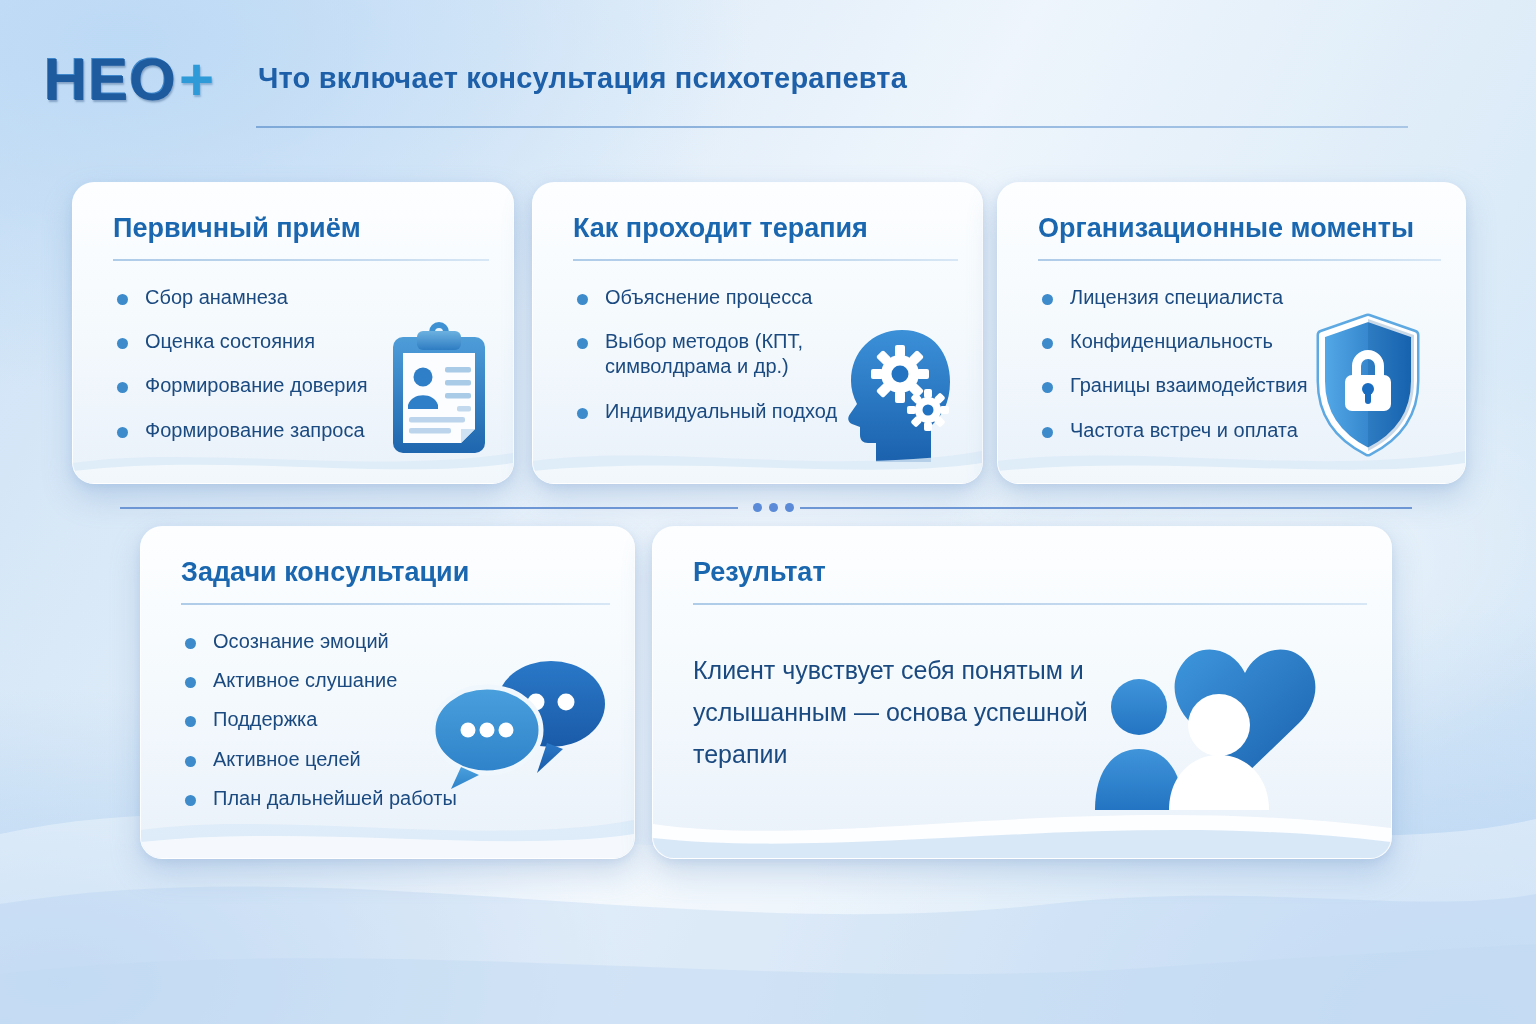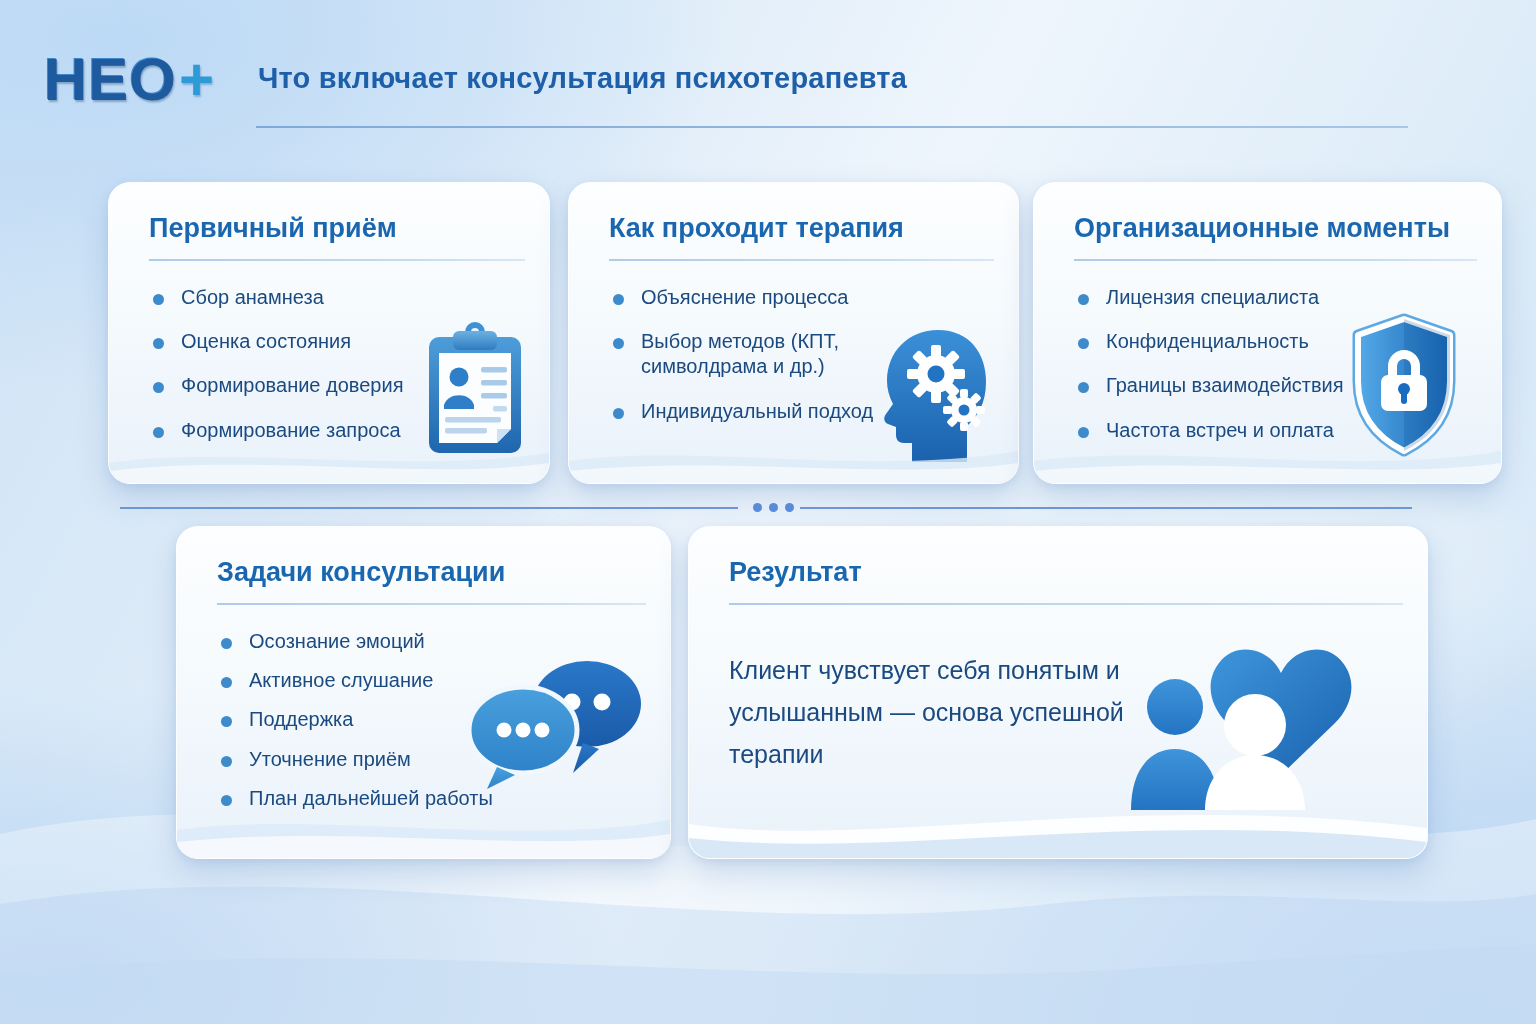--- a/index.html
+++ b/index.html
@@ -23,21 +23,21 @@
   .logo .plus{color:#2e9ad8;text-shadow:1px 2px 2px rgba(20,90,150,.35);margin-left:2px;}
   .page-title{position:absolute;left:258px;top:62px;margin:0;font-size:29px;font-weight:bold;
     color:#1d5fa8;white-space:nowrap;letter-spacing:.2px;}
   .header-rule{position:absolute;left:256px;top:126px;width:1152px;height:2px;
     background:linear-gradient(90deg,#7fa9d8,#96b9e0 60%,#a9c6e6);}
 
   
   .card{position:absolute;border-radius:22px;overflow:hidden;
     background:linear-gradient(180deg,#fdfeff 0%,#f5fafd 45%,#e9f1fa 100%);
     box-shadow:0 14px 30px rgba(108,150,200,.30),0 3px 8px rgba(120,160,210,.18);
-    border:1px solid rgba(255,255,255,.85);margin-left:36px;}
+    border:1px solid rgba(255,255,255,.85);}
   .card-title{margin:30px 24px 0 40px;font-size:27px;font-weight:bold;color:#1a67b0;white-space:nowrap;}
   .card-rule{height:2px;margin:15px 24px 0 40px;
     background:linear-gradient(90deg,#aecbe8,#c6dbef 70%,#d8e7f5);}
   .bullets{list-style:none;margin:24px 0 0 40px;padding:0;}
   .bullets li{position:relative;padding-left:32px;margin-bottom:19px;font-size:20px;
     line-height:1.26;color:#1b4a80;}
   .bullets li::before{content:"";position:absolute;left:4px;top:9px;width:11px;height:11px;
     border-radius:50%;background:#3e8bcb;}
   .card1{left:72px;top:182px;width:440px;height:300px;}
   .card2{left:532px;top:182px;width:449px;height:300px;}
@@ -211,21 +211,21 @@
   <span class="dline right"></span>
 </div>
 
 <section class="card card4">
   <h2 class="card-title">Задачи консультации</h2>
   <div class="card-rule"></div>
   <ul class="bullets">
     <li>Осознание эмоций</li>
     <li>Активное слушание</li>
     <li>Поддержка</li>
-    <li>Уточнение приём</li>
+    <li>Активное целей</li>
     <li>План дальнейшей работы</li>
   </ul>
   <svg class="icon icon-bubbles" width="180" height="134" viewBox="0 0 180 134">
     <defs>
       <linearGradient id="gDark" x1="0" y1="0" x2="0" y2="1">
         <stop offset="0" stop-color="#2a78c8"></stop>
           <stop offset="1" stop-color="#1a5ba8"></stop>
       </linearGradient>
       <linearGradient id="gLight" x1="0" y1="0" x2="0" y2="1">
         <stop offset="0" stop-color="#4aa0dd"></stop>

